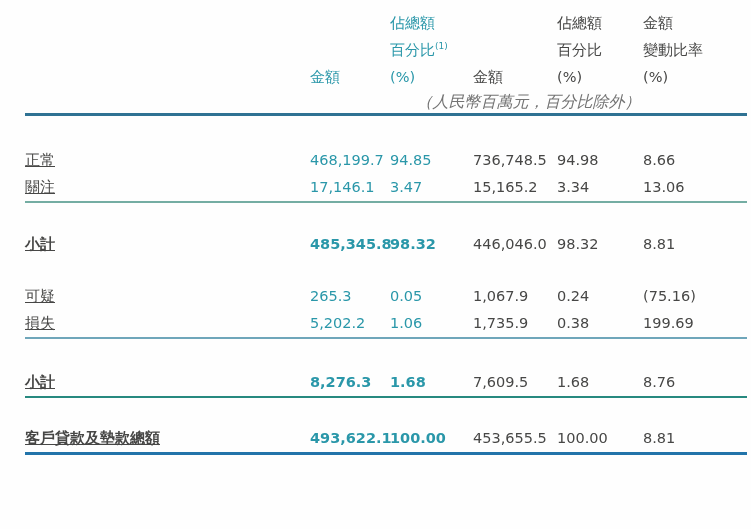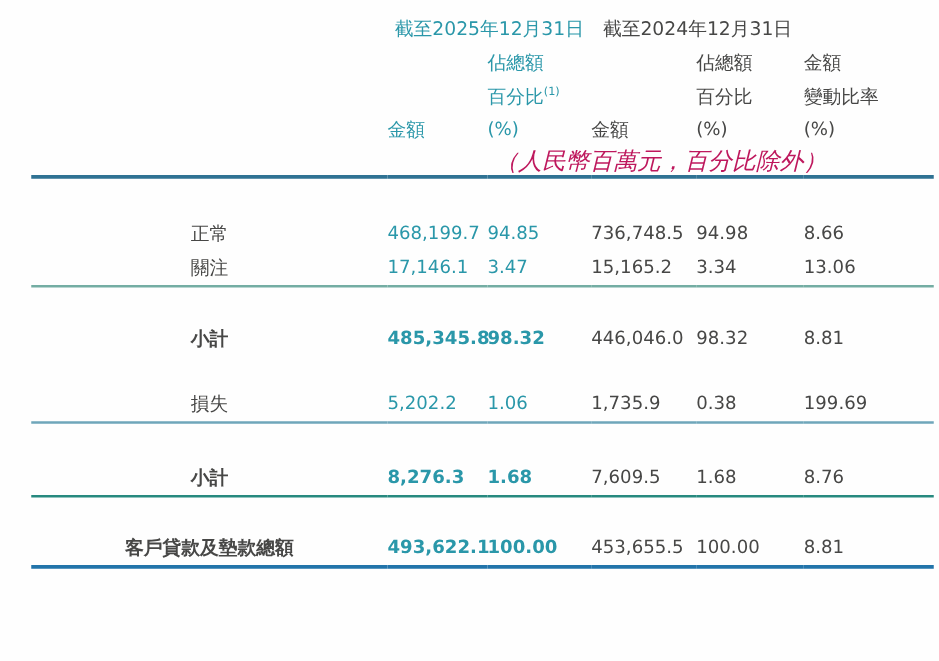--- a/index.html
+++ b/index.html
@@ -33,34 +33,34 @@
     line-height: 27px;
     font-size: 15px;
     white-space: nowrap;
     vertical-align: middle;
     color: var(--text, #474746);
   }
   td.num { text-align: left; font-size: 14.5px; }
   td.cjk { font-size: 15px; }
   td.center { text-align: center; }
   .teal { color: var(--teal, #2a97a9); }
-  td.lbl { text-align: center; }
+  td.lbl { text-align: left; text-decoration: underline; }
 
   sup.fn {
     font-size: 9px;
     line-height: 0;
     vertical-align: 6px;
     letter-spacing: 0;
   }
 
   tr.r-note td {
     height: 22px; line-height: 22px;
-    font-size: 19px;
+    font-size: 16px;
     font-style: italic;
-    color: #be185d;
+    color: #737373;
   }
   tr.r-note td { border-bottom: 3px solid var(--rule-header, #2f7293); }
 
   tr.sp td { height: auto; line-height: 0; font-size: 0; }
   tr.sp-a td { height: 31px; }
   tr.sp-b td { height: 28px; }
   tr.sp-c td { height: 25px; }
   tr.sp-d td { height: 30px; }
   tr.sp-e td { height: 27px; }
 
@@ -79,26 +79,20 @@
     <colgroup>
       <col style="width:285px">
       <col style="width:80px">
       <col style="width:83px">
       <col style="width:84px">
       <col style="width:86px">
       <col style="width:104px">
     </colgroup>
 
     <tbody>
-        <tr>
-      <td></td>
-      <td colspan="2" class="center cjk teal">截至2025年12月31日</td>
-      <td colspan="2" class="center cjk">截至2024年12月31日</td>
-      <td></td>
-    </tr>
 
     <tr>
       <td></td>
       <td></td>
       <td class="num cjk teal">佔總額</td>
       <td></td>
       <td class="num cjk">佔總額</td>
       <td class="num cjk">金額</td>
     </tr>
 
@@ -158,20 +152,28 @@
       <td class="num">446,046.0</td>
       <td class="num">98.32</td>
       <td class="num">8.81</td>
     </tr>
 
     <tr class="sp sp-c">
           <td colspan="6"></td>
         </tr>
 
 
+    <tr>
+      <td class="lbl cjk">可疑</td>
+      <td class="num teal">265.3</td>
+      <td class="num teal">0.05</td>
+      <td class="num">1,067.9</td>
+      <td class="num">0.24</td>
+      <td class="num">(75.16)</td>
+    </tr>
 
     <tr class="rule-2">
       <td class="lbl cjk">損失</td>
       <td class="num teal">5,202.2</td>
       <td class="num teal">1.06</td>
       <td class="num">1,735.9</td>
       <td class="num">0.38</td>
       <td class="num">199.69</td>
     </tr>
 

